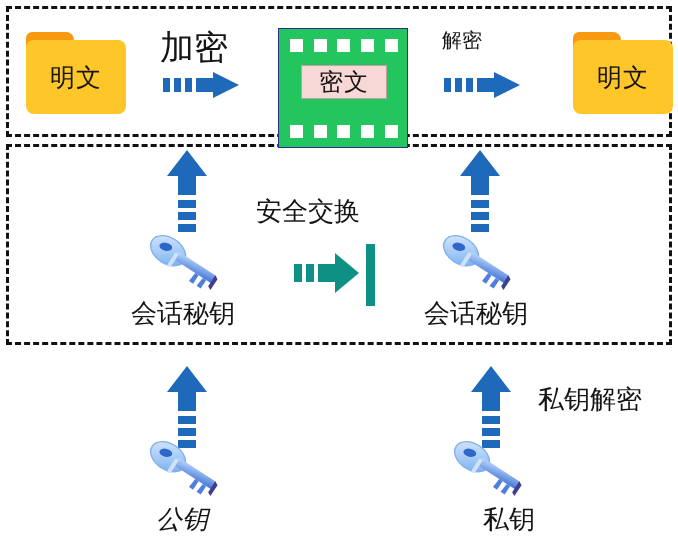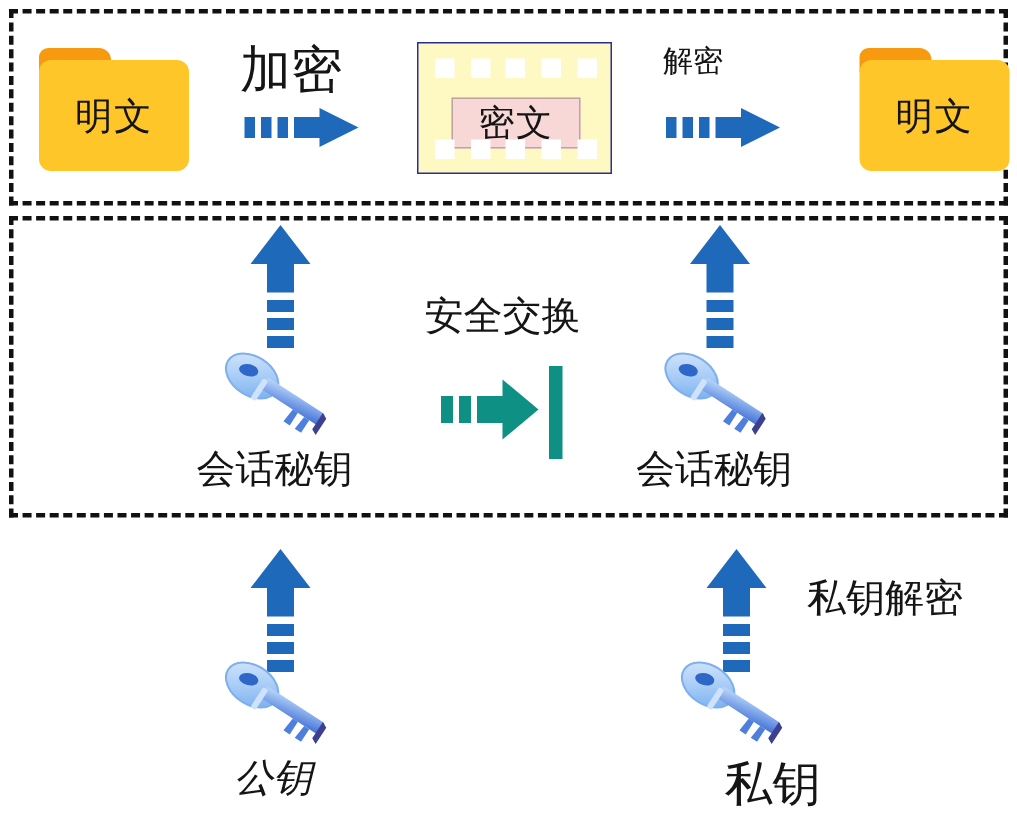--- a/index.html
+++ b/index.html
@@ -44,22 +44,22 @@
     position:absolute;left:0;top:8px;width:100px;height:74px;
     display:flex;align-items:center;justify-content:center;
     font-size:25px;color:#141414;letter-spacing:1px;
     font-family:"DejaVu Sans","Liberation Sans",sans-serif;
   }
   #folder-plain-left  { left:26px;  top:32px; }
   #folder-plain-right { left:573px; top:32px; }
 
   
   #filmstrip{
-    position:absolute;left:278px;top:28px;width:130px;height:88px;
-    background:#fef9c3;
+    position:absolute;left:278px;top:28px;width:130px;height:120px;
+    background:#22c55e;
     border:1px solid #2a2e8c;
     box-sizing:border-box;
   }
   #filmstrip .perfrow{
     position:absolute;left:0;width:130px;height:14px;
     display:flex;justify-content:space-evenly;align-items:center;
   }
   #filmstrip .perfrow.top{ top:9px; }
   #filmstrip .perfrow.bot{ bottom:9px; }
   #filmstrip .perf{
@@ -78,27 +78,27 @@
   
   .cjk{
     position:absolute;
     font-family:"DejaVu Sans","Liberation Sans",sans-serif;
     color:#151515;
     white-space:nowrap;
     line-height:1;
   }
   #label-encrypt   { left:160px; top:30px;  font-size:34px; }
   #label-decrypt   { left:442px; top:30px;  font-size:20px; }
-  #label-exchange  { left:256px; top:198px; font-size:26px;margin-left:27px; }
+  #label-exchange  { left:256px; top:198px; font-size:26px; }
   #label-session-l { left:131px; top:300px; font-size:26px; }
   #label-session-r { left:424px; top:300px; font-size:26px; }
   #label-pub-enc   { left:20px;  top:386px; font-size:26px; }
   #label-priv-dec  { left:538px; top:386px; font-size:26px; }
   #label-pubkey    { left:156px; top:506px; font-size:26px;font-style:italic; }
-  #label-privkey   { left:483px; top:506px; font-size:32px; }
+  #label-privkey   { left:483px; top:506px; font-size:26px; }
 
   
   .harrow{
     position:absolute;height:26px;width:78px;
   }
   .harrow .seg{
     position:absolute;top:6px;height:14px;background:#1e69ba;
   }
   .harrow .s1{ left:0px;  width:7px; }
   .harrow .s2{ left:11px; width:7px; }

